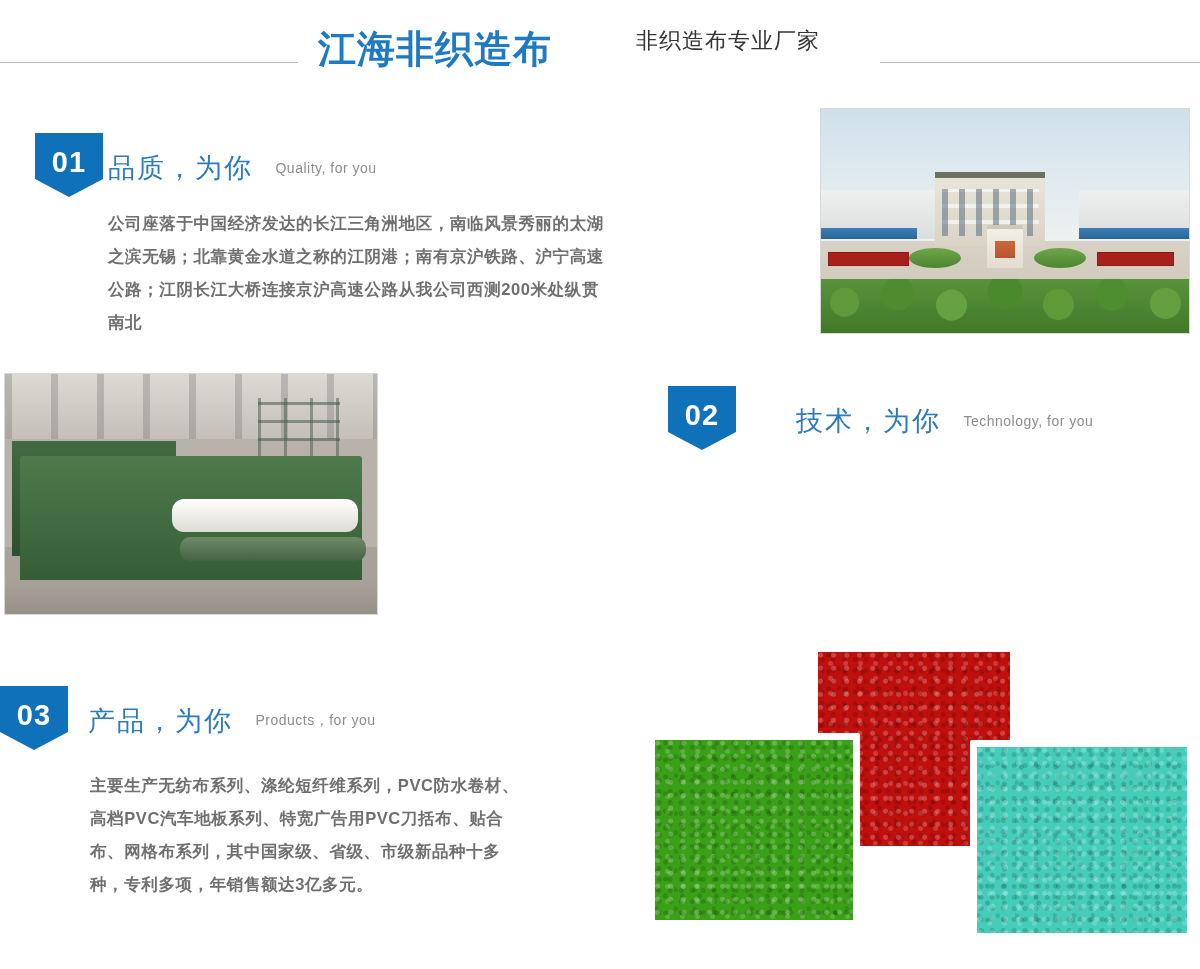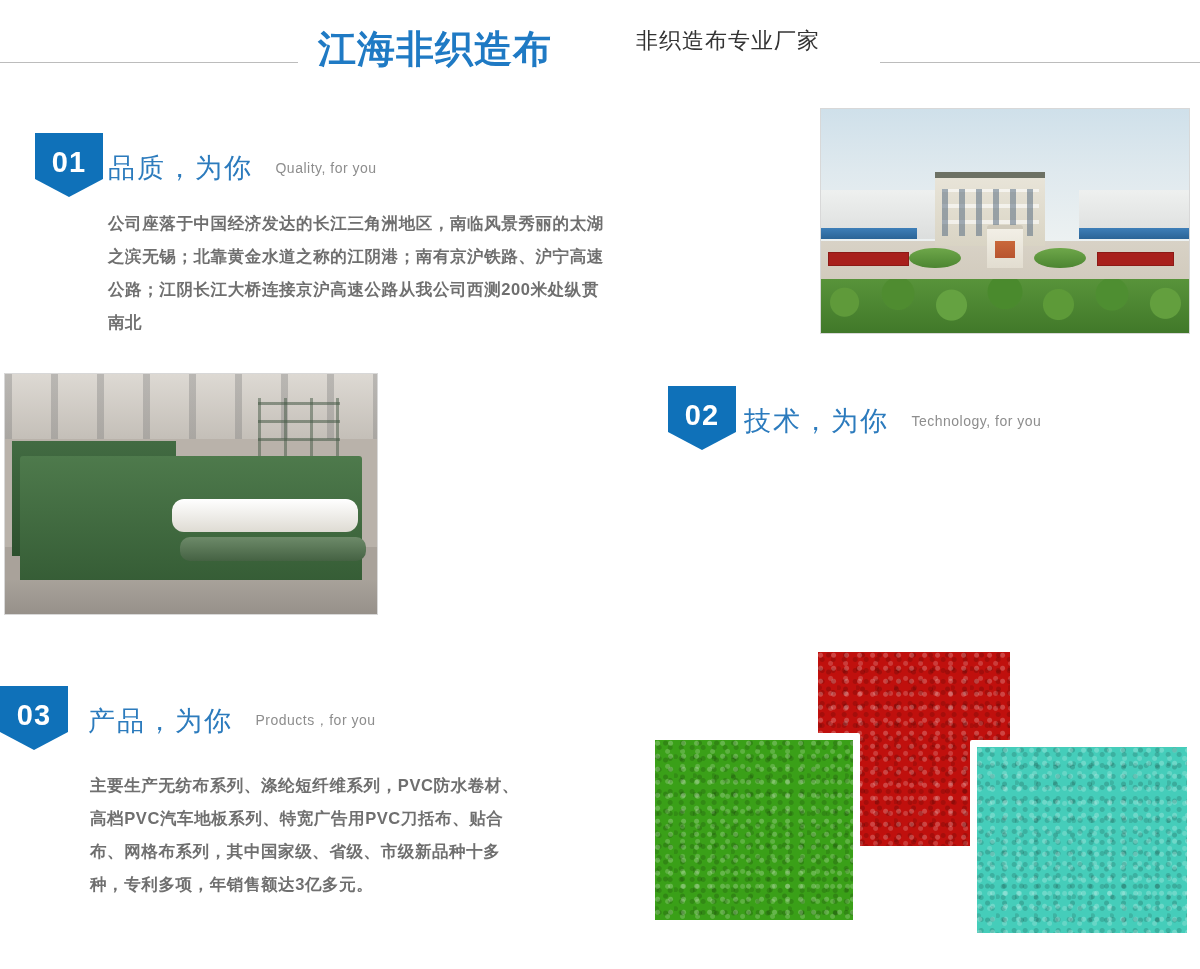--- a/index.html
+++ b/index.html
@@ -236,21 +236,21 @@
       <div class="roll-top"></div>
       <div class="mach-body"></div>
       <div class="roll-big"></div>
       <div class="roll-drum"></div>
       <div class="mach-floor"></div>
     </div>
   </div>
 
   <div class="badge" style="left: 668px; top: 386px; background: rgb(15, 113, 185);">02</div>
 
-  <div class="sec-title" style="left:744px; top:403px;">
+  <div class="sec-title" style="left:796px; top:403px;">
     <span class="cn" style="color: rgb(44, 123, 189);">技术，为你</span>
     <span class="en" style="color: rgb(141, 141, 141);">Technology, for you</span>
   </div>
 
 
   <div class="badge" style="left: 0px; top: 686px; background: rgb(15, 113, 185);">03</div>
 
   <div class="sec-title" style="left:88px; top:703px;">
     <span class="cn" style="color: rgb(44, 123, 189);">产品，为你</span>
     <span class="en" style="color: rgb(141, 141, 141);">Products，for you</span>

